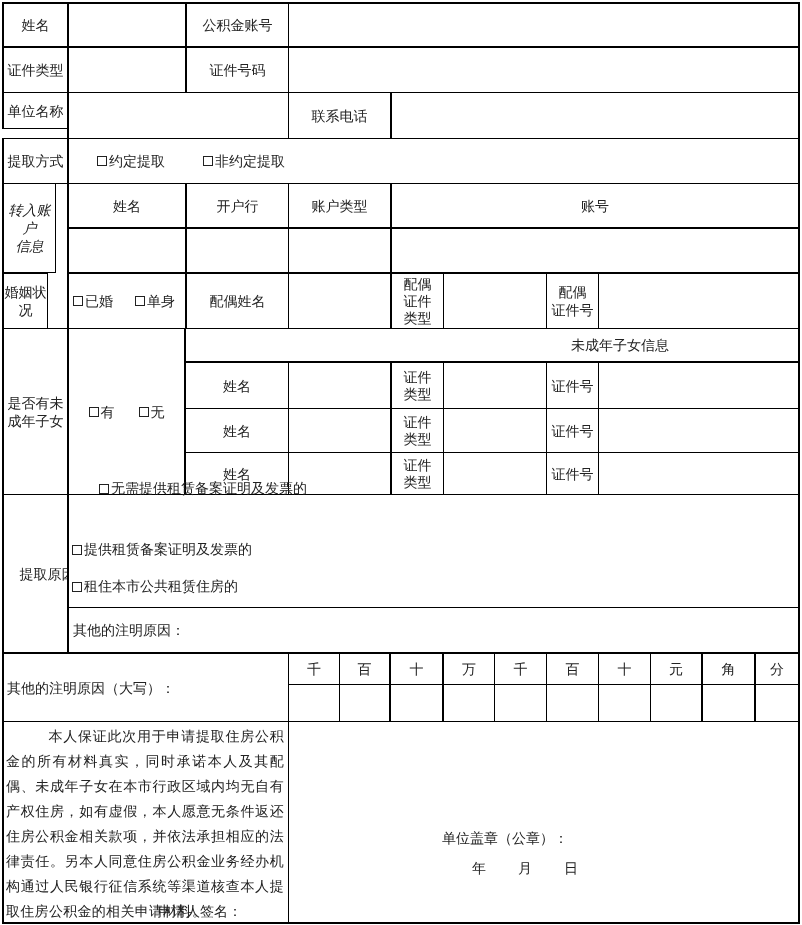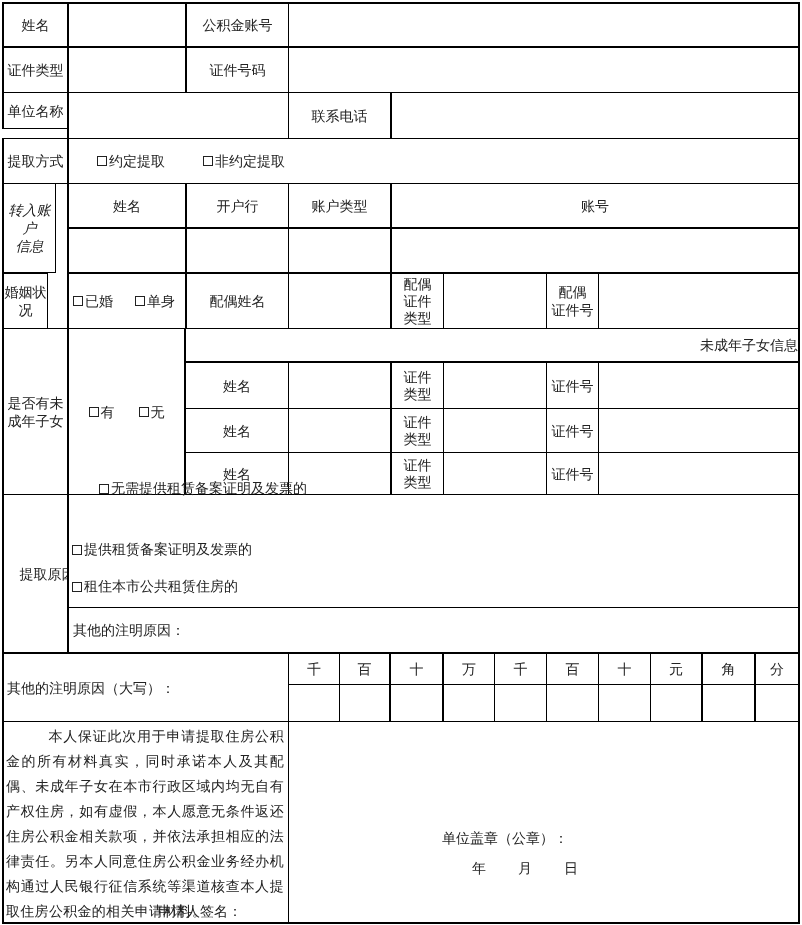--- a/index.html
+++ b/index.html
@@ -127,21 +127,21 @@
 <div class="c tl tr" style="left:67px;top:328px;width:119px;height:167px;">
   <span class="opt">
       <span class="chk"></span>
       <span>有</span>
     </span>
   <span class="opt" style="margin-left:24px;">
       <span class="chk"></span>
       <span>无</span>
     </span>
 </div>
-<div class="c tr tb" style="left:185px;top:328px;width:615px;height:35px;justify-content:flex-end;padding-left:256px;">
+<div class="c tr tb" style="left:185px;top:328px;width:615px;height:35px;justify-content:center;padding-left:256px;">
     <span>未成年子女信息</span>
   </div>
 
 <div class="c" style="left:185px;top:362px;width:104px;height:47px;">
     <span>姓名</span>
   </div>
 <div class="c" style="left:288px;top:362px;width:103px;height:47px;"></div>
 <div class="c tl stack" style="left:390px;top:362px;width:54px;height:47px;line-height:17px;">
   <span>证件</span>
   <span>类型</span>

